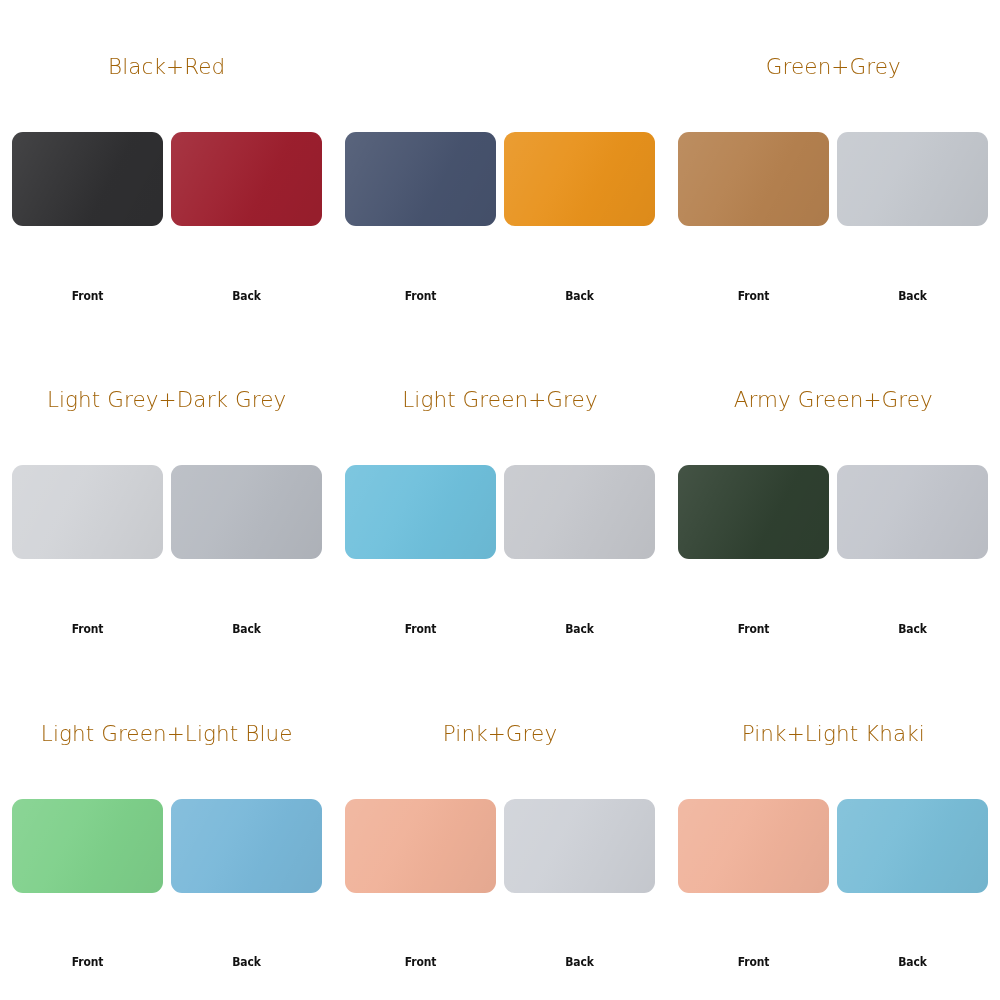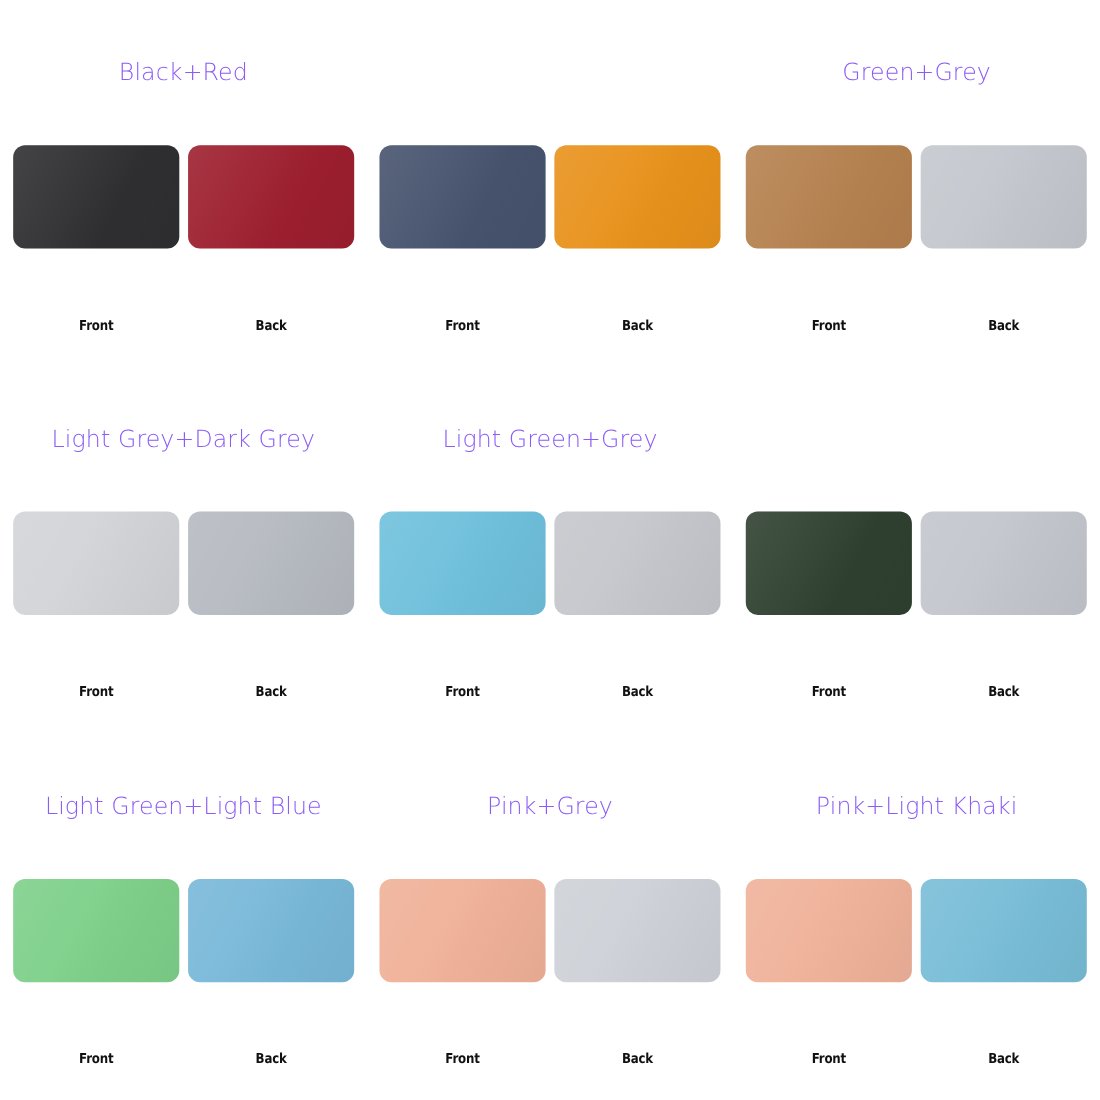--- a/index.html
+++ b/index.html
@@ -30,21 +30,21 @@
     flex-direction: column;
     align-items: center;
   }
 
   .cell-title {
     margin-top: 56px;
     font-family: "DejaVu Sans", sans-serif;
     font-size: 21.5px;
     font-weight: 300;
     letter-spacing: 0.1px;
-    color: #8b5cf6;
+    color: #a16207;
     line-height: 1;
     white-space: nowrap;
     text-align: center;
   }
 
   .swatch-row {
     position: absolute;
     top: 132px;
     left: 0;
     width: 333.33px;
@@ -156,20 +156,21 @@
       <div class="swatch-row">
         <div class="swatch" style="background-color: rgb(111, 192, 220);"></div>
         <div class="swatch" style="background-color: rgb(197, 199, 204);"></div>
       </div>
       <div class="label-row">
         <div class="side-label">Front</div>
         <div class="side-label">Back</div>
       </div>
     </div>
     <div class="cell">
+      <div class="cell-title">Army Green+Grey</div>
       <div class="swatch-row">
         <div class="swatch" style="background-color: rgb(47, 64, 48);"></div>
         <div class="swatch" style="background-color: rgb(195, 198, 205);"></div>
       </div>
       <div class="label-row">
         <div class="side-label">Front</div>
         <div class="side-label">Back</div>
       </div>
     </div>
     <div class="cell">

